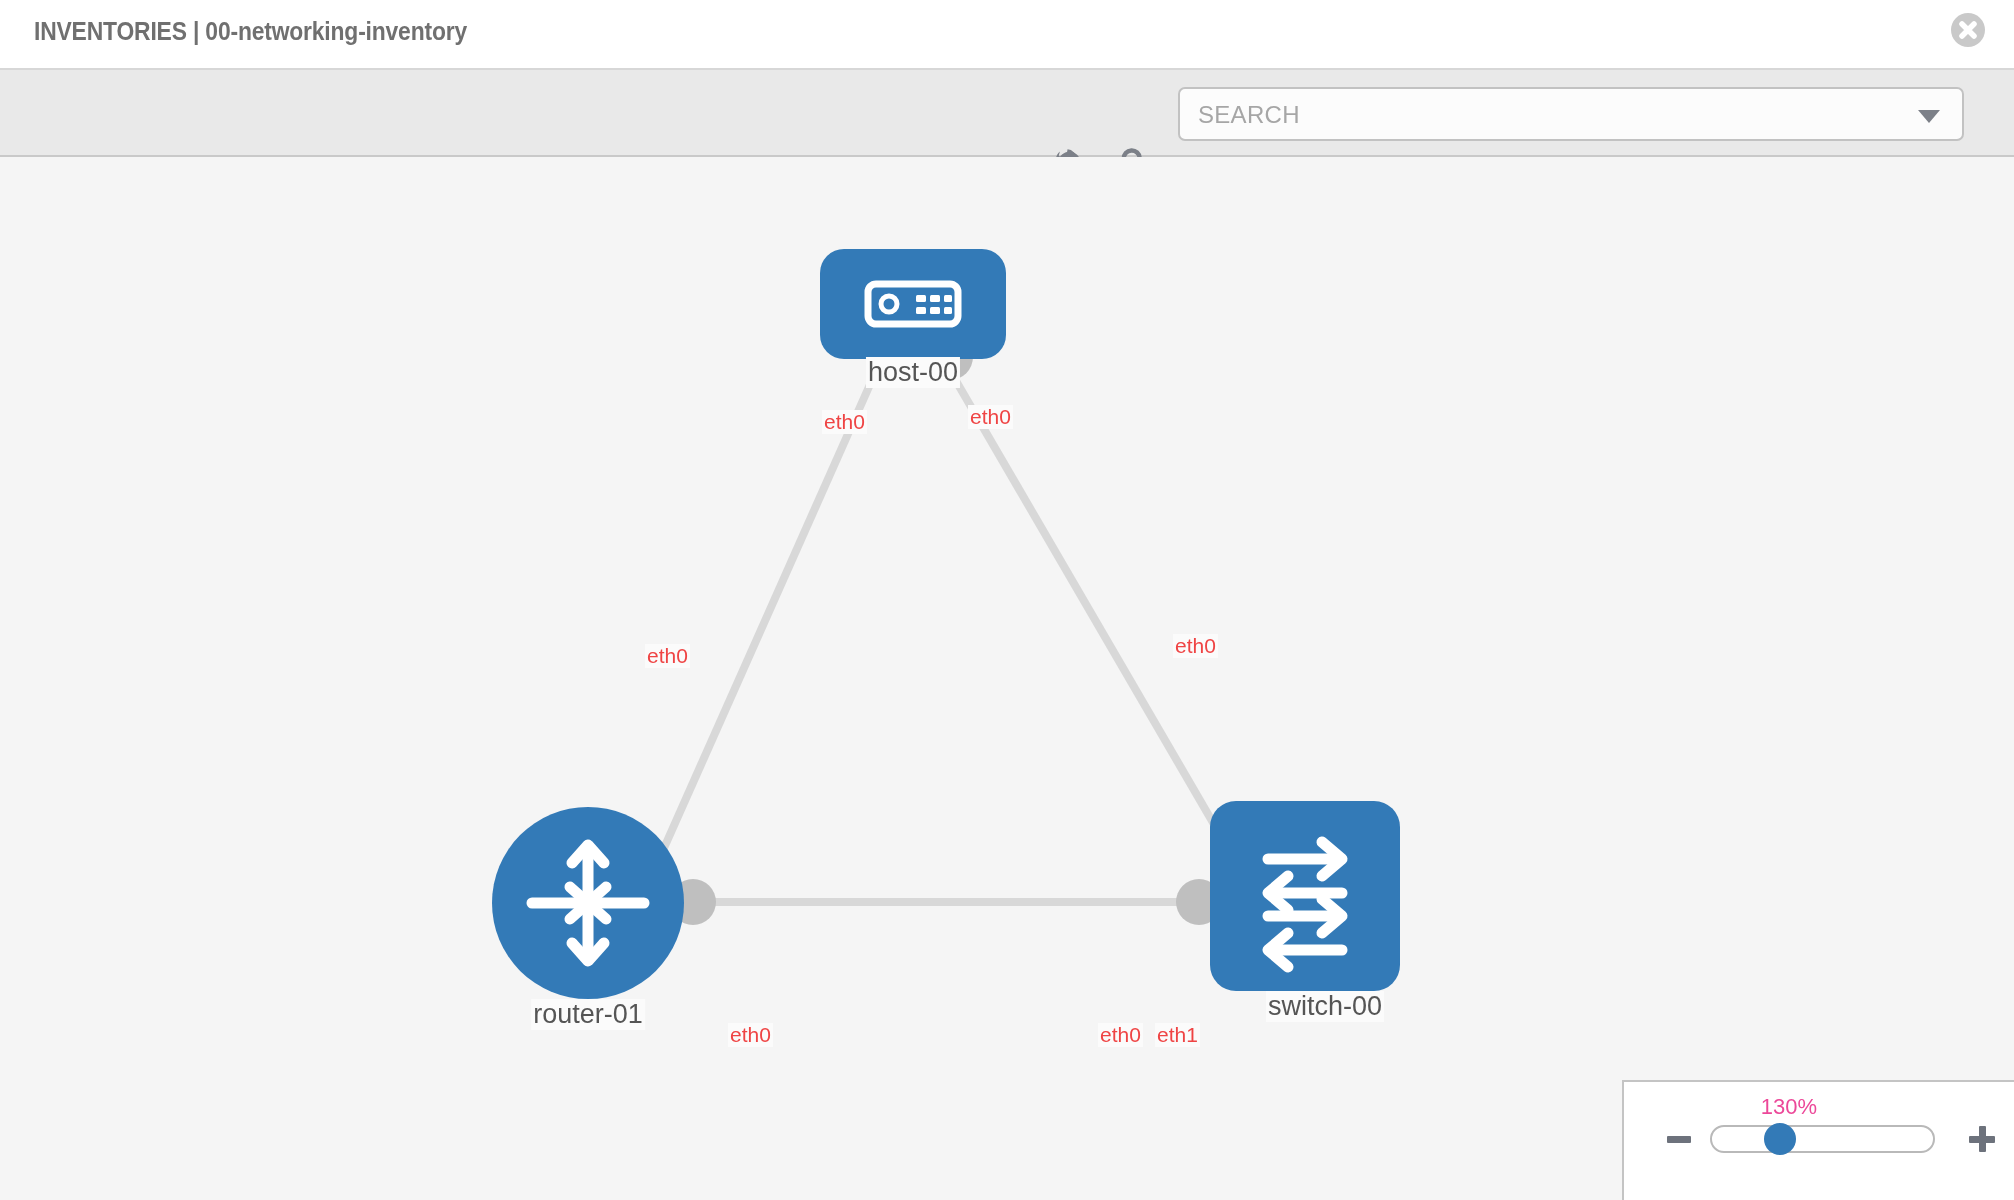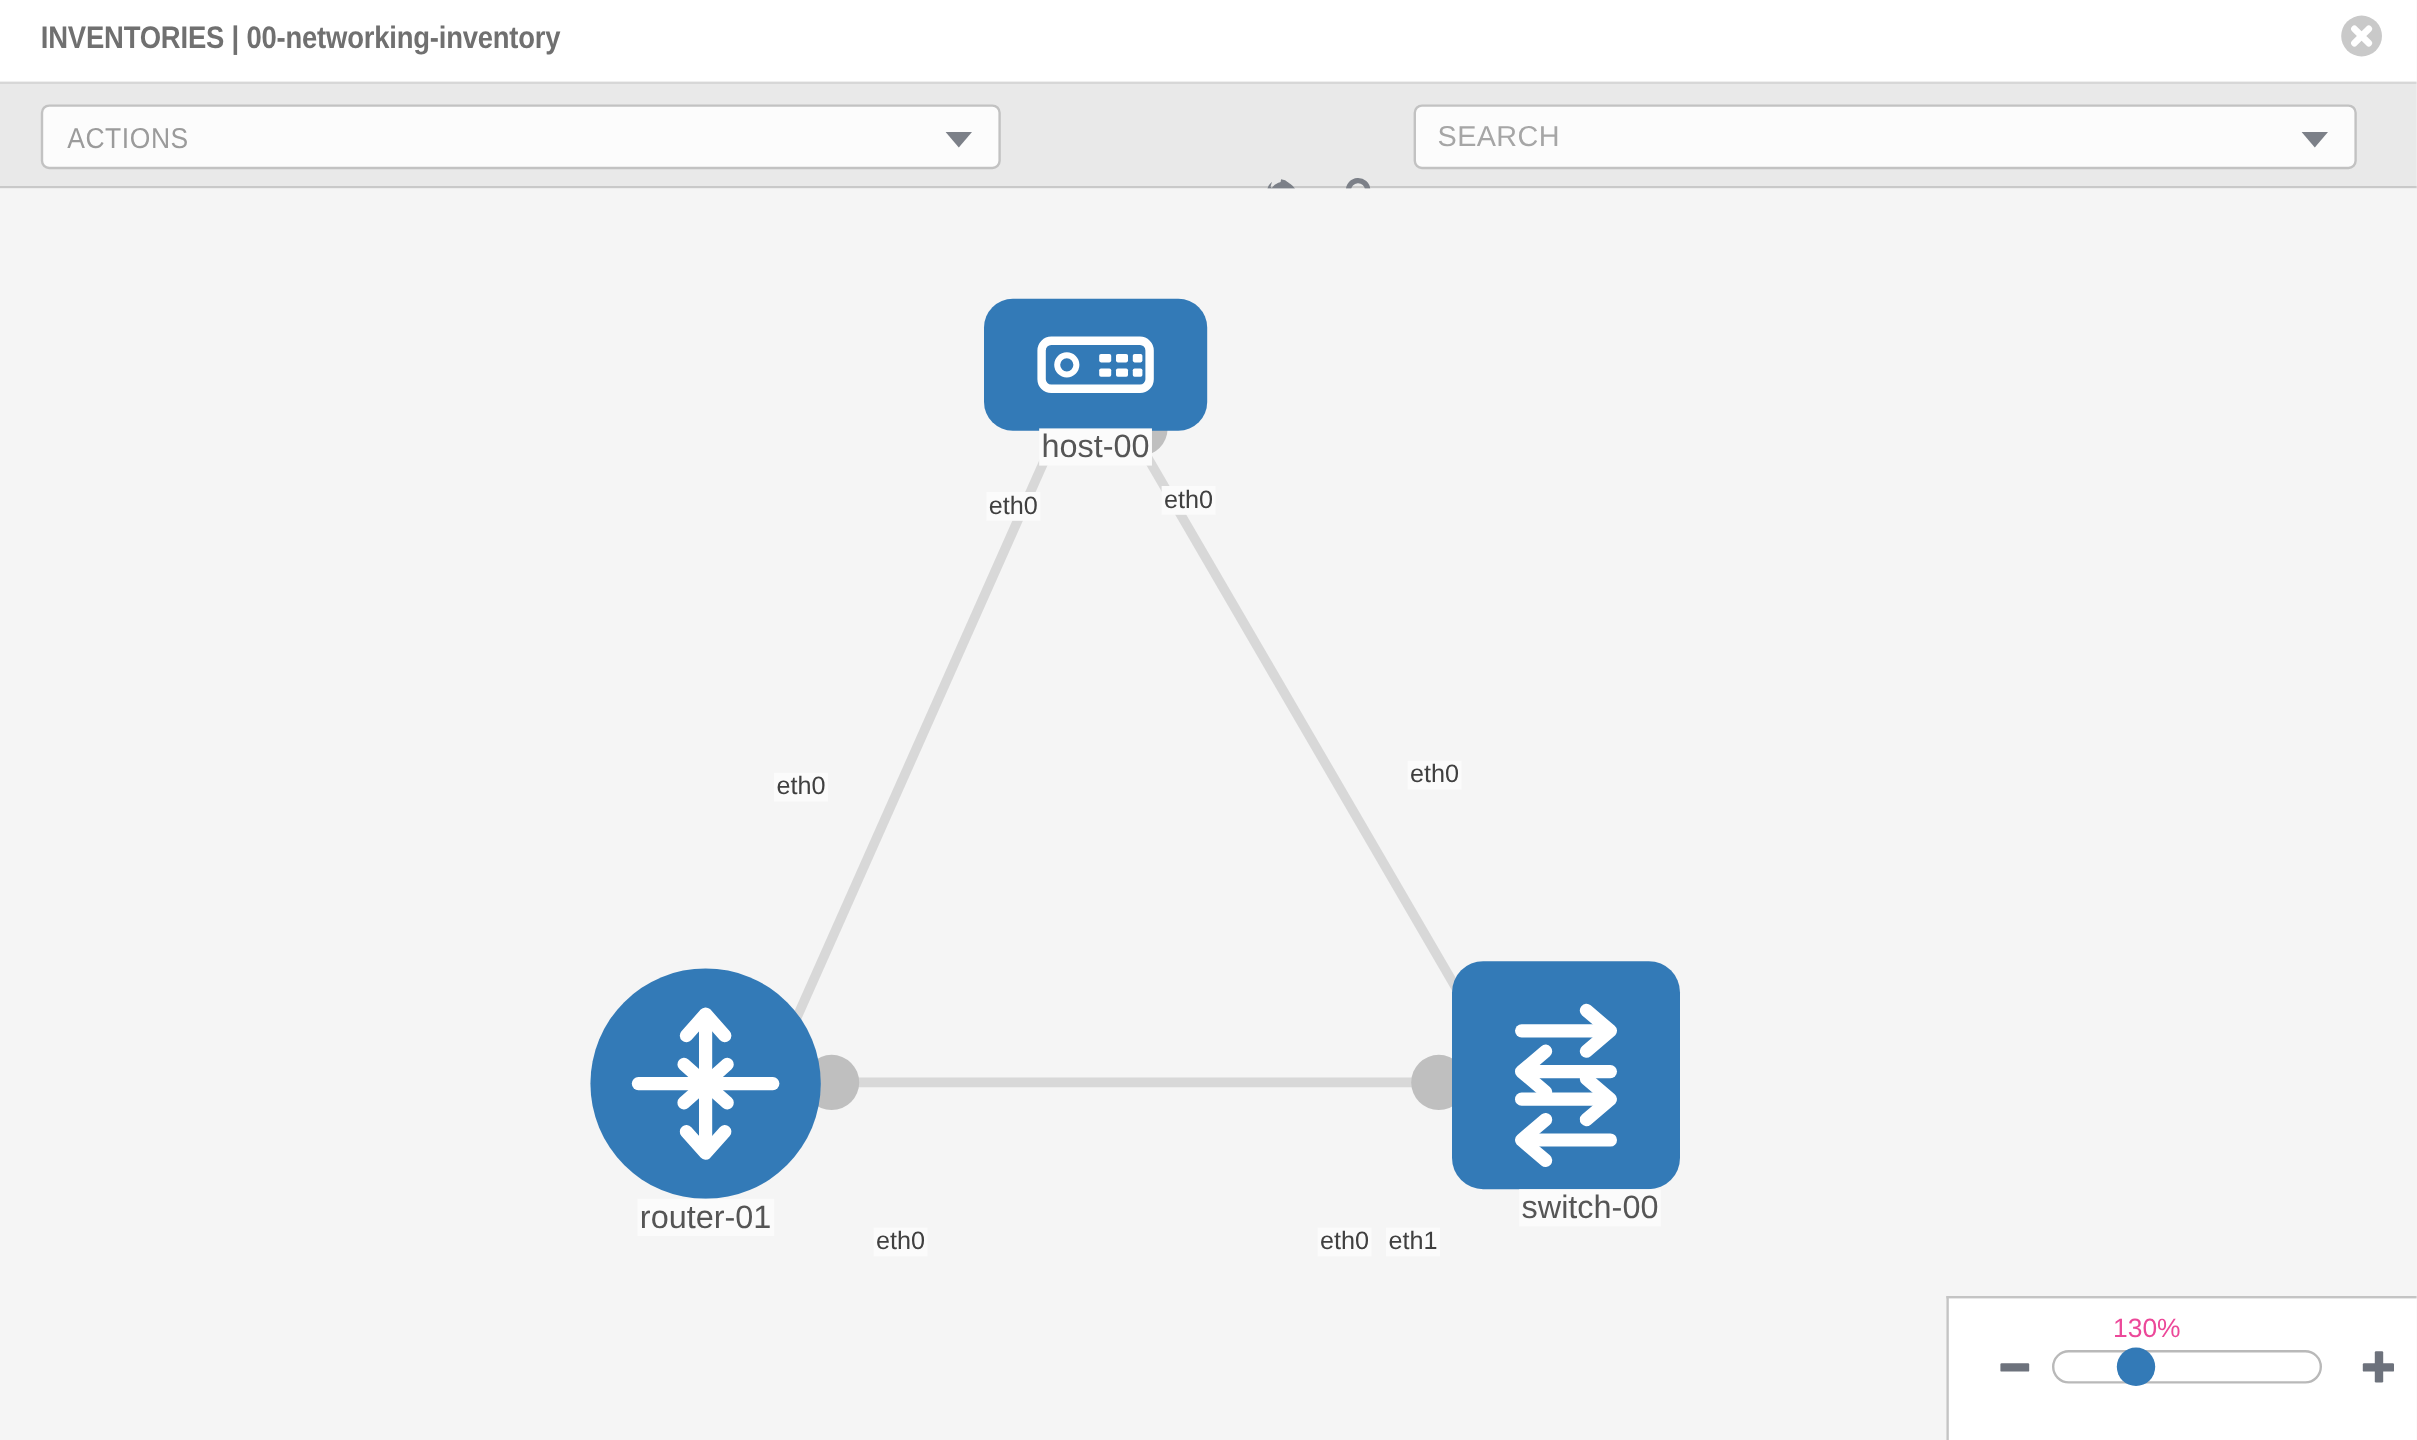--- a/index.html
+++ b/index.html
@@ -122,21 +122,21 @@
     background: #fbfbfb;
     white-space: nowrap;
     padding: 0 2px;
     text-align: center;
     left: 50%;
     transform: translateX(-50%);
   }
   .link-label {
     position: absolute;
     font-size: 21px;
-    color: #404040;
+    color: #ef4444;
     background: #fbfbfb;
     white-space: nowrap;
     padding: 0 2px;
   }
 
   
   .zoom-panel {
     position: absolute; left: 1622px; top: 1080px;
     width: 392px; height: 120px;
     background: #ffffff;
@@ -195,24 +195,20 @@
     <div class="close-btn">
       <svg width="36" height="36" viewBox="0 0 36 36">
         <circle cx="18" cy="18" r="17" fill="#c9c9c9"></circle>
         <path d="M12 12 L24 24 M24 12 L12 24" stroke="#ffffff" stroke-width="5.5" stroke-linecap="round"></path>
       </svg>
     </div>
   </div>
 
   <div class="toolbar">
 
-    <div class="actions-select">
-      <span class="actions-label">ACTIONS</span>
-      <span class="caret actions-caret"></span>
-    </div>
 
     <div class="tool-icon wrench-icon">
       <svg width="46" height="46" viewBox="0 0 46 46">
         <g transform="rotate(45 23 23)" fill="#7c8088">
           <path d="M23 3 a11 11 0 0 0 -8 18.6 L15 40 a3.2 3.2 0 0 0 3.2 3.2 h9.6 A3.2 3.2 0 0 0 31 40 L31 21.6 A11 11 0 0 0 23 3 Z
                    M23 8.5 a5.5 5.5 0 1 1 0 11 a5.5 5.5 0 0 1 0 -11 Z"></path>
         </g>
         <g transform="rotate(-35 23 23)" fill="#7c8088">
           <path d="M30.5 7 a9.5 9.5 0 0 0 -9 12.2 L9.5 31.2 a2.6 2.6 0 0 0 0 3.7 l2.4 2.4 a2.6 2.6 0 0 0 3.7 0 L27.6 25.3 A9.5 9.5 0 0 0 38 9.5 L32.6 15 l-4.5 -0.9 l-0.9 -4.5 Z"></path>
         </g>

